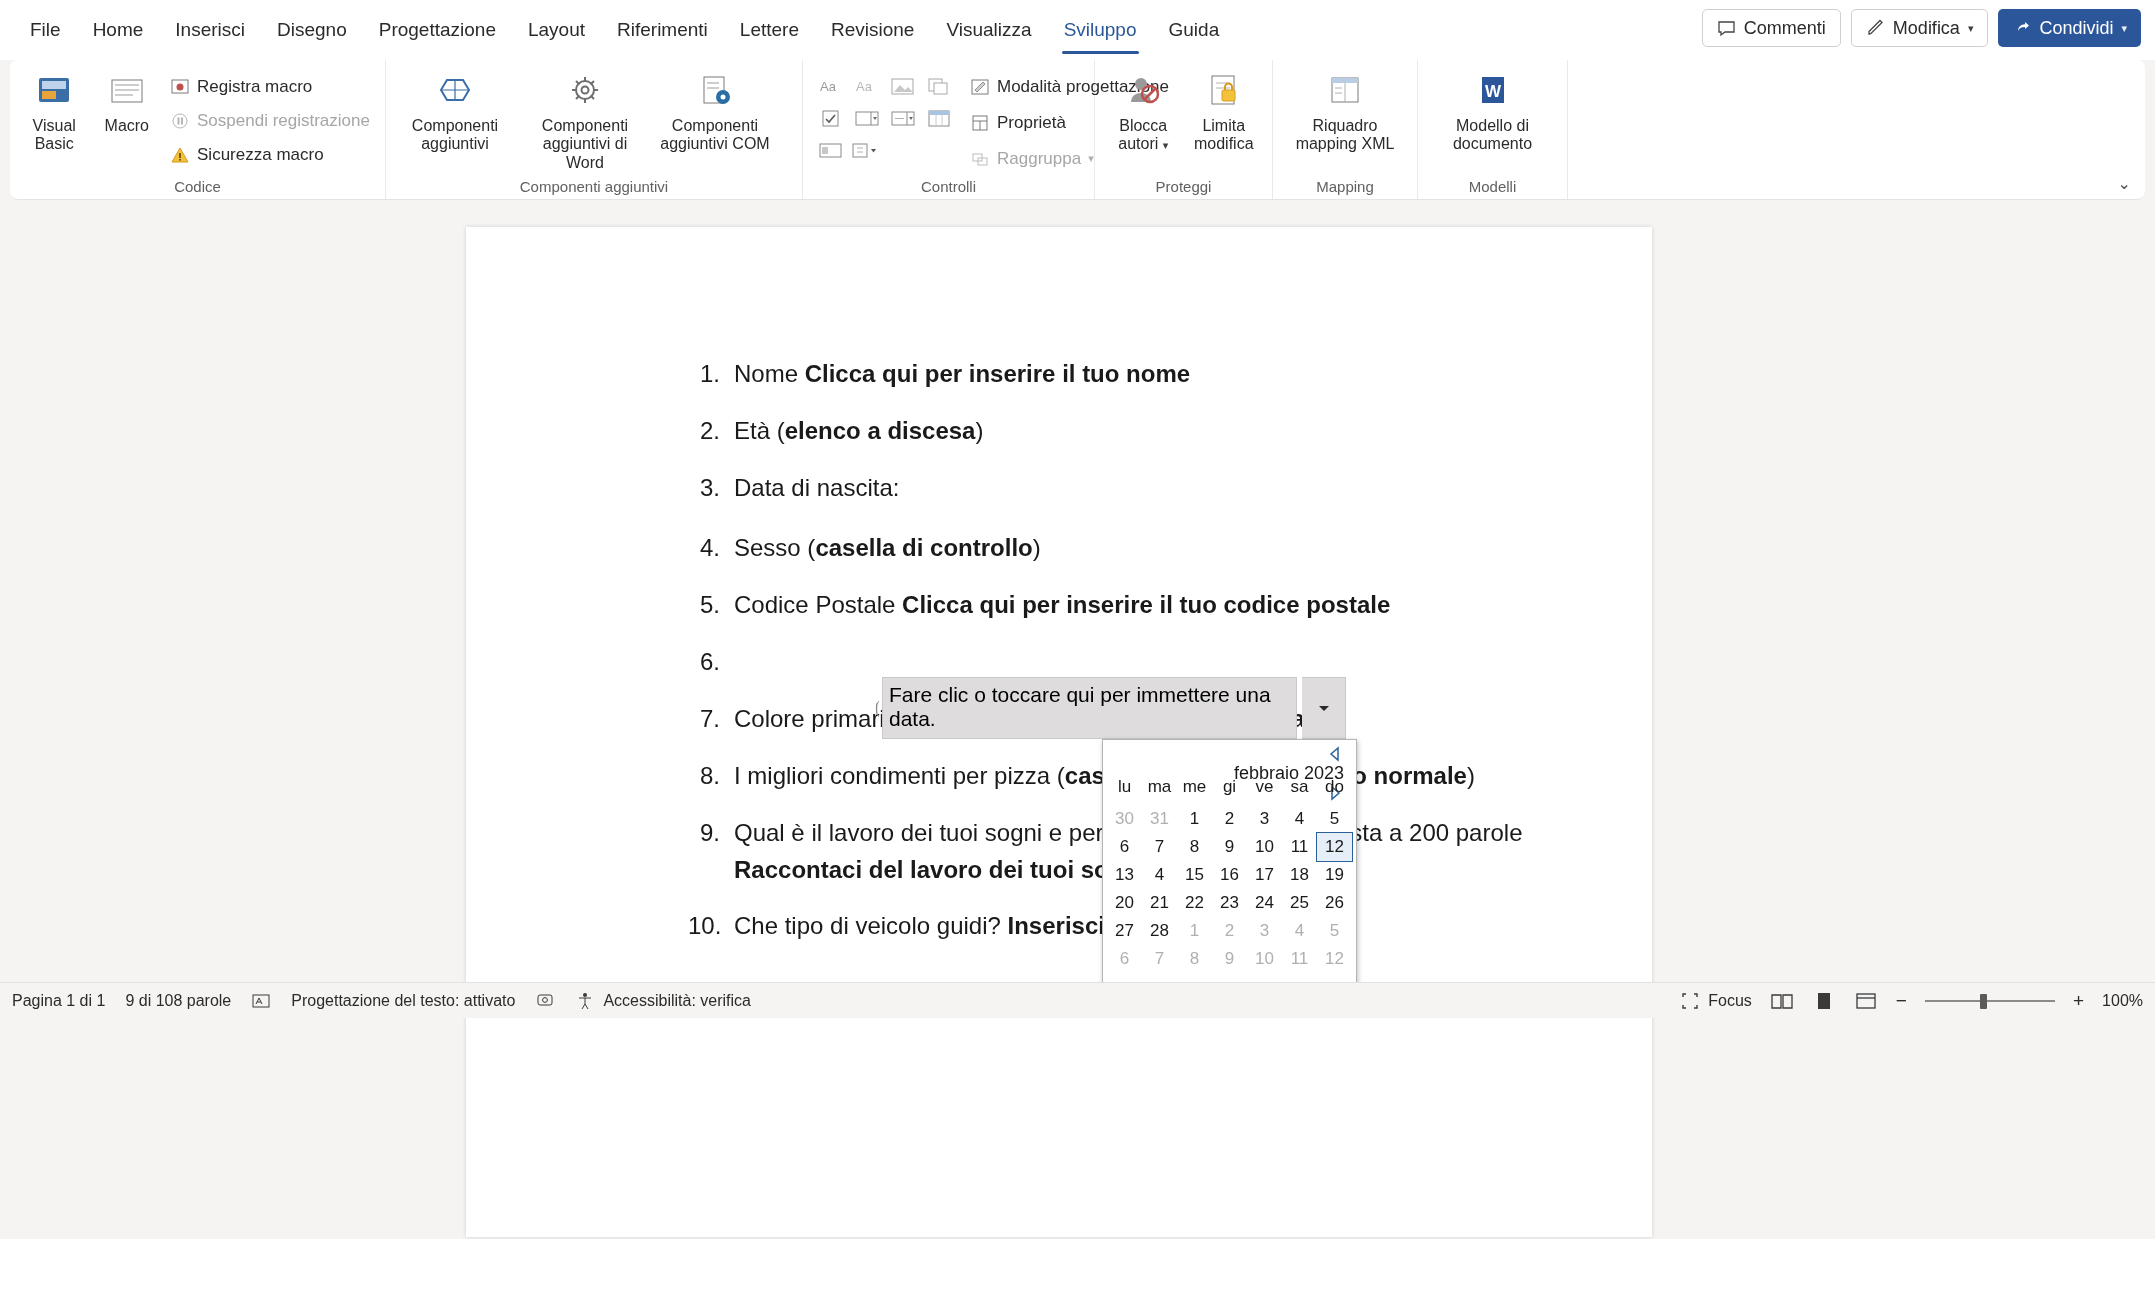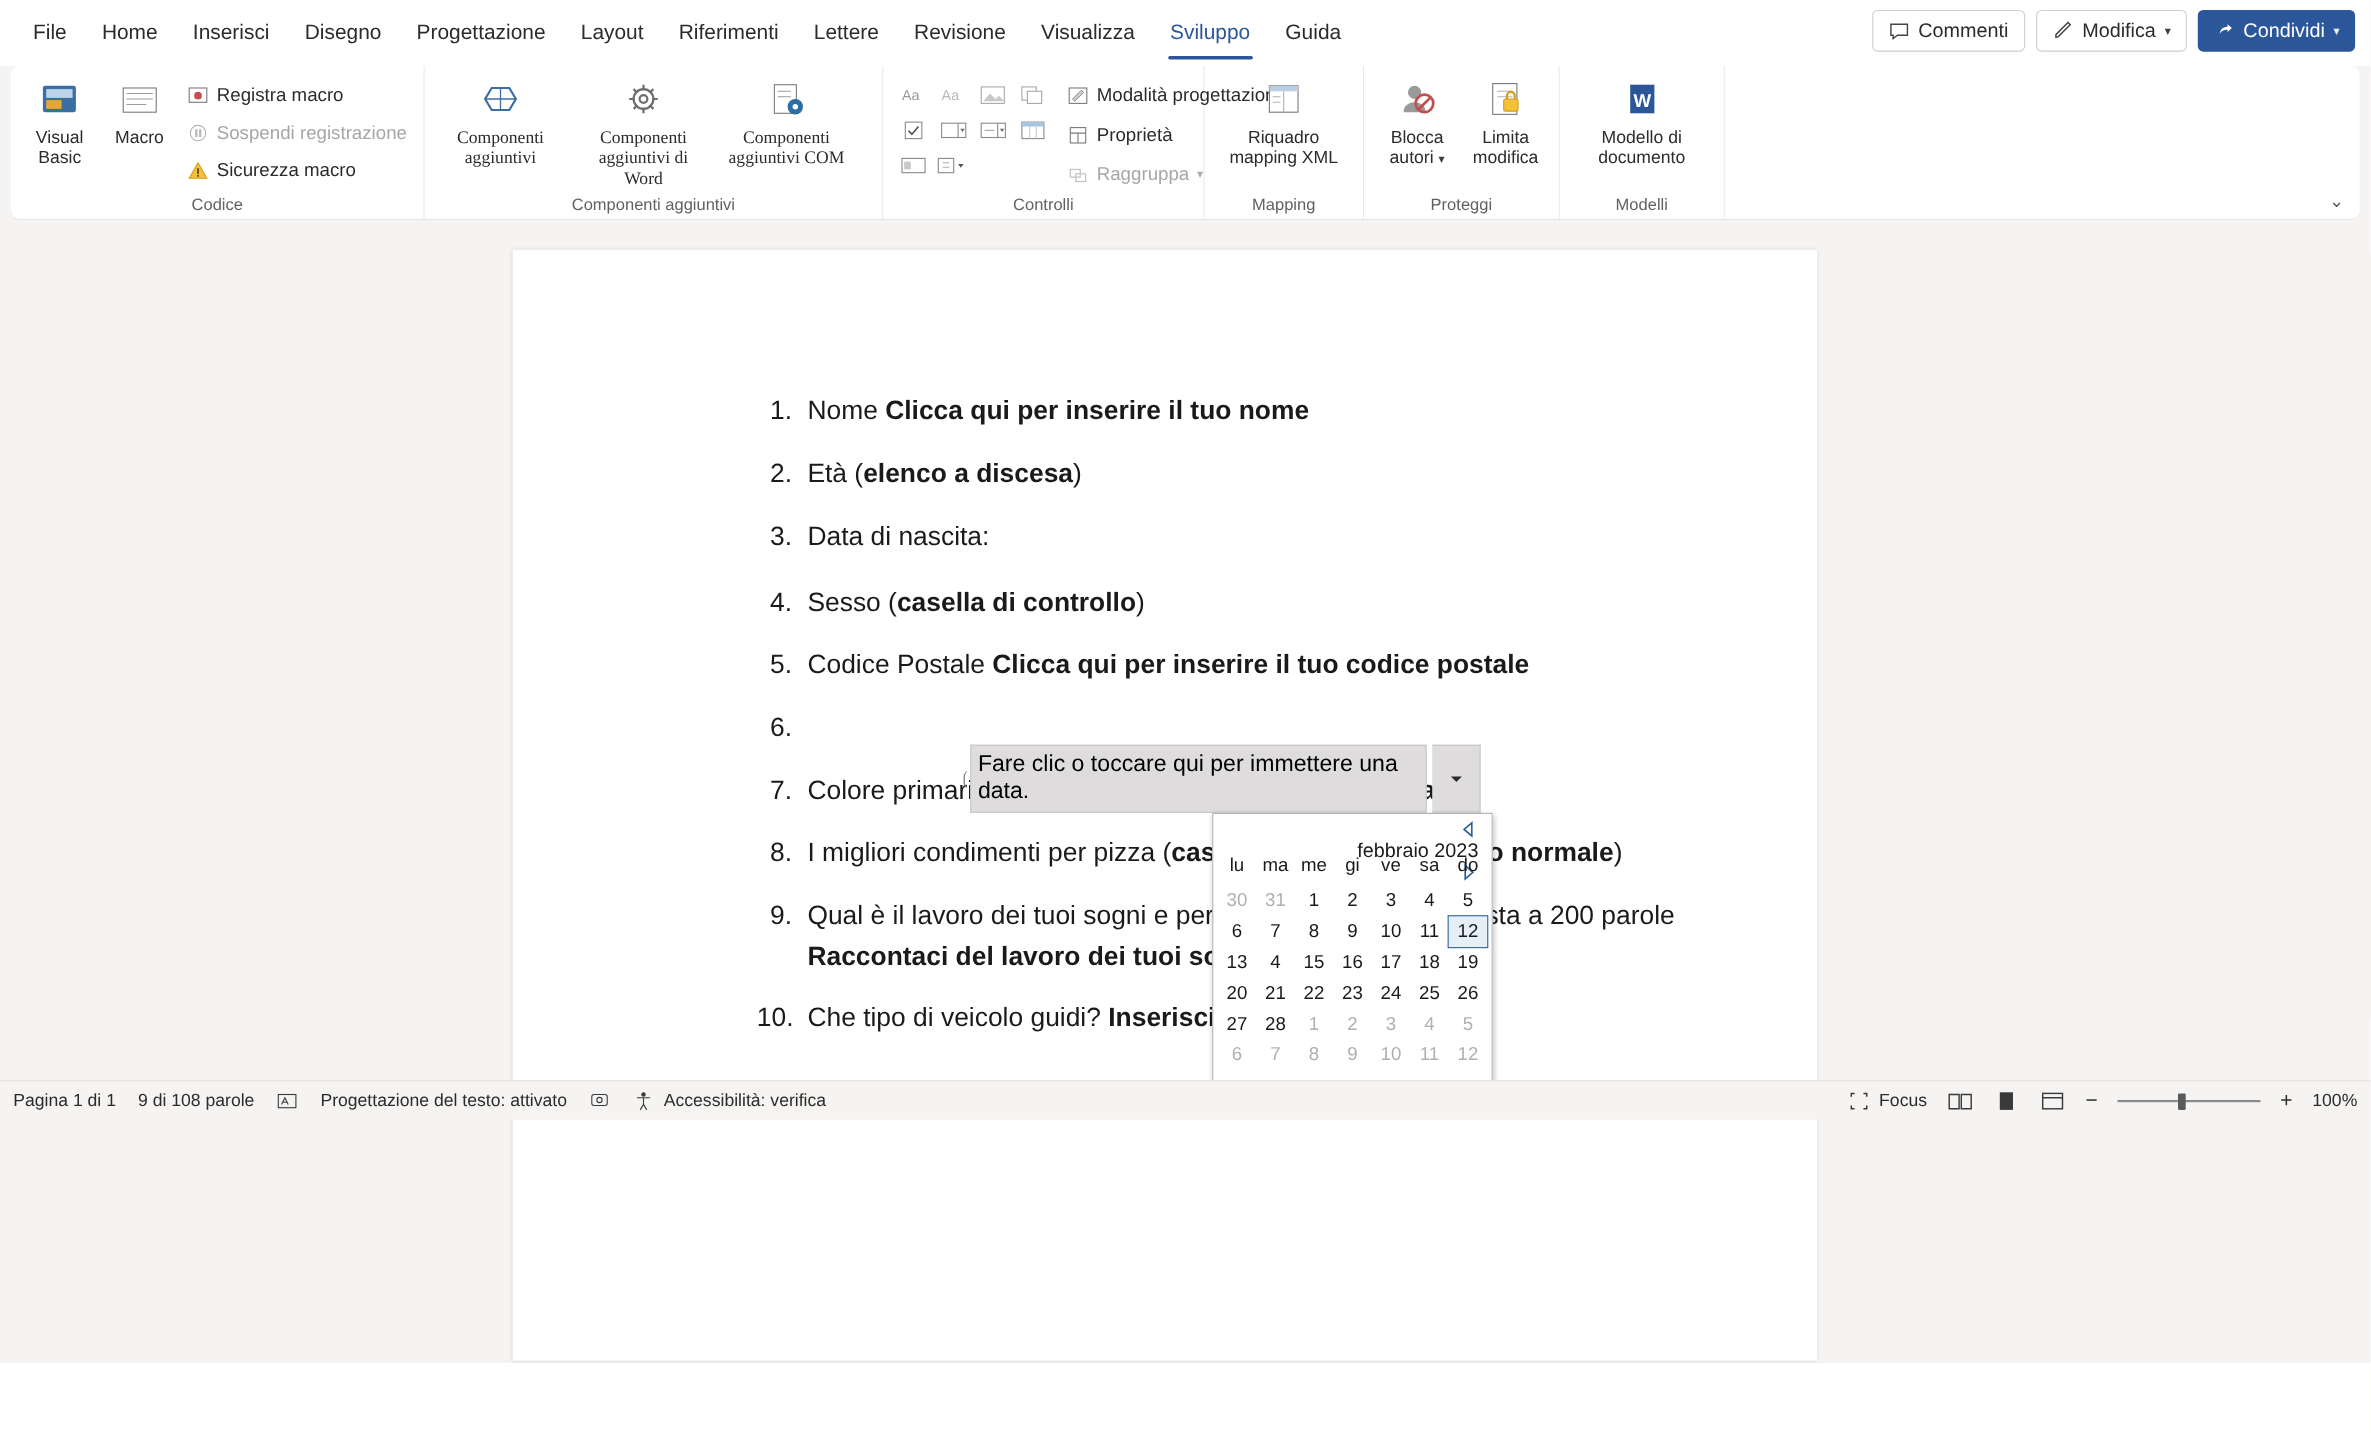--- a/index.html
+++ b/index.html
@@ -407,21 +407,21 @@
                   </svg>
             </span>
             <span>Sicurezza macro</span>
           </div>
         </div>
       </div>
       <div class="rgroup-title">Codice</div>
     </div>
 
     <div class="rgroup" style="width:417px;">
-      <div class="rgroup-body" style="gap:12px;font-family:Liberation Serif, serif;">
+      <div class="rgroup-body" style="gap:12px;">
         <div class="bigbtn wide">
           <span>
             <svg width="44" height="40" viewBox="0 0 44 40">
               <path d="M14 8h16l6 10-6 10H14L8 18z" fill="none" stroke="#3b6ea5" stroke-width="2"></path>
               <path d="M22 8v20M8 18h28" stroke="#3b6ea5" stroke-width="1.2"></path>
             </svg>
           </span>
           <span class="lbl">Componenti<br>aggiuntivi</span>
         </div>
         <div class="bigbtn wide">
@@ -548,65 +548,65 @@
                   </svg>
             </span>
             <span>Raggruppa</span>
             <span class="caret">▾</span>
           </div>
         </div>
       </div>
       <div class="rgroup-title">Controlli</div>
     </div>
 
+    <div class="rgroup" style="width:178px;">
+      <div class="rgroup-body">
+        <div class="bigbtn">
+          <span>
+            <svg width="42" height="40" viewBox="0 0 42 40">
+              <circle cx="19" cy="12" r="6" fill="#9a9a9a"></circle>
+              <path d="M9 30c0-6 5-9 10-9s10 3 10 9z" fill="#9a9a9a"></path>
+              <circle cx="28" cy="22" r="8" fill="none" stroke="#c0504d" stroke-width="2.5"></circle>
+              <line x1="22.5" y1="27.5" x2="33.5" y2="16.5" stroke="#c0504d" stroke-width="2.5"></line>
+            </svg>
+          </span>
+          <span class="lbl">Blocca<br>autori <span class="caret">▾</span></span>
+        </div>
+        <div class="bigbtn">
+          <span>
+            <svg width="42" height="40" viewBox="0 0 42 40">
+              <rect x="9" y="4" width="22" height="28" fill="#fff" stroke="#7a7a7a"></rect>
+              <line x1="13" y1="11" x2="27" y2="11" stroke="#b5b5b5"></line>
+              <line x1="13" y1="16" x2="27" y2="16" stroke="#b5b5b5"></line>
+              <rect x="19" y="18" width="13" height="11" rx="1.5" fill="#f3c13a" stroke="#d79b1e"></rect>
+              <path d="M22 18v-3a3.5 3.5 0 017 0v3" fill="none" stroke="#d79b1e" stroke-width="2"></path>
+            </svg>
+          </span>
+          <span class="lbl">Limita<br>modifica</span>
+        </div>
+      </div>
+      <div class="rgroup-title">Proteggi</div>
+    </div>
+
     <div class="rgroup" style="width:145px;">
       <div class="rgroup-body" style="justify-content:center;width:100%;">
         <div class="bigbtn wide">
           <span>
             <svg width="42" height="40" viewBox="0 0 42 40">
               <rect x="8" y="6" width="26" height="24" fill="#fff" stroke="#7a7a7a"></rect>
               <rect x="8" y="6" width="26" height="5" fill="#b9cde4"></rect>
               <line x1="21" y1="11" x2="21" y2="30" stroke="#b0b0b0"></line>
               <line x1="11" y1="16" x2="18" y2="16" stroke="#b0b0b0"></line>
               <line x1="11" y1="21" x2="18" y2="21" stroke="#b0b0b0"></line>
             </svg>
           </span>
           <span class="lbl">Riquadro<br>mapping XML</span>
         </div>
       </div>
       <div class="rgroup-title">Mapping</div>
-    </div>
-
-    <div class="rgroup" style="width:178px;">
-      <div class="rgroup-body">
-        <div class="bigbtn">
-          <span>
-            <svg width="42" height="40" viewBox="0 0 42 40">
-              <circle cx="19" cy="12" r="6" fill="#9a9a9a"></circle>
-              <path d="M9 30c0-6 5-9 10-9s10 3 10 9z" fill="#9a9a9a"></path>
-              <circle cx="28" cy="22" r="8" fill="none" stroke="#c0504d" stroke-width="2.5"></circle>
-              <line x1="22.5" y1="27.5" x2="33.5" y2="16.5" stroke="#c0504d" stroke-width="2.5"></line>
-            </svg>
-          </span>
-          <span class="lbl">Blocca<br>autori <span class="caret">▾</span></span>
-        </div>
-        <div class="bigbtn">
-          <span>
-            <svg width="42" height="40" viewBox="0 0 42 40">
-              <rect x="9" y="4" width="22" height="28" fill="#fff" stroke="#7a7a7a"></rect>
-              <line x1="13" y1="11" x2="27" y2="11" stroke="#b5b5b5"></line>
-              <line x1="13" y1="16" x2="27" y2="16" stroke="#b5b5b5"></line>
-              <rect x="19" y="18" width="13" height="11" rx="1.5" fill="#f3c13a" stroke="#d79b1e"></rect>
-              <path d="M22 18v-3a3.5 3.5 0 017 0v3" fill="none" stroke="#d79b1e" stroke-width="2"></path>
-            </svg>
-          </span>
-          <span class="lbl">Limita<br>modifica</span>
-        </div>
-      </div>
-      <div class="rgroup-title">Proteggi</div>
     </div>
 
     <div class="rgroup" style="width:150px;">
       <div class="rgroup-body" style="justify-content:center;width:100%;">
         <div class="bigbtn wide">
           <span>
             <svg width="42" height="40" viewBox="0 0 42 40">
               <rect x="10" y="5" width="22" height="26" fill="#2b579a"></rect>
               <text x="21" y="25" font-size="17" font-family="Liberation Sans" fill="#fff" text-anchor="middle" font-weight="bold">W</text>
             </svg>

